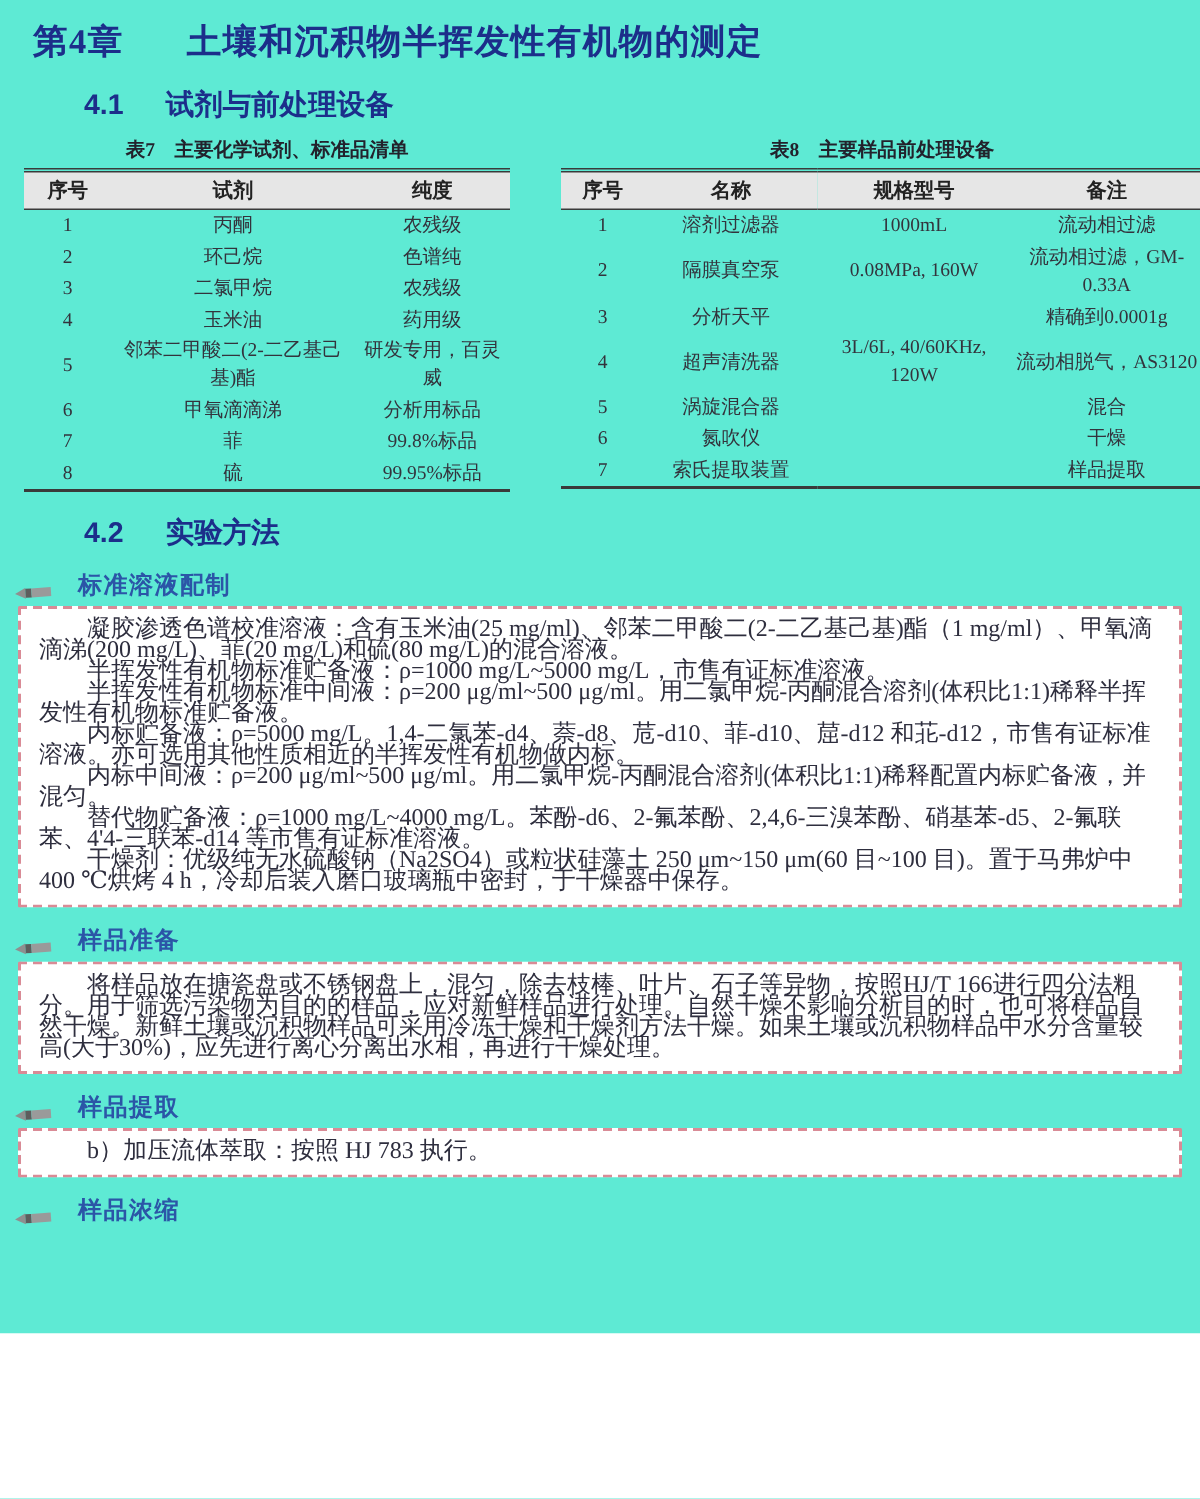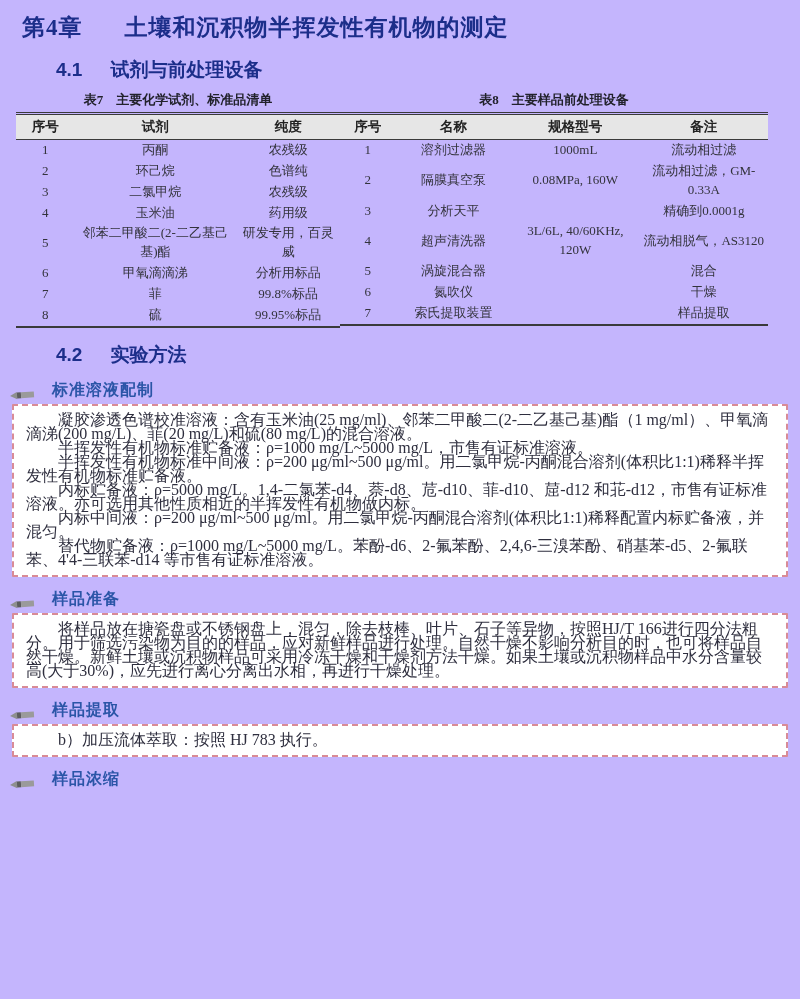--- a/index.html
+++ b/index.html
@@ -1,35 +1,35 @@
 <!DOCTYPE html>
 <html><head>
 <meta charset="utf-8">
 <style>
   html,body{margin:0;padding:0;background:#ffffff;}
   .page{
-    width:800px;height:999px;box-sizing:border-box;
+    width:800px;height:889px;box-sizing:border-box;
     padding:10px 6px 0 6px;overflow:hidden;
     font-family:"Liberation Serif","DejaVu Serif",serif;
-    background:#c4b5fd;color:#1d1d2b;position:relative;
+    background:#5eead4;color:#1d1d2b;position:relative;
   }
   
   .chapter-title{
     margin:2px 0 12px 16px;font-size:23px;font-weight:bold;color:#1c2e8a;
     letter-spacing:1px;display:flex;align-items:baseline;
   }
   .chapter-title .num{margin-right:42px;}
   
   .sec-heading{
     margin:14px 0 8px 50px;font-size:19px;font-weight:bold;color:#1c2e8a;
     display:flex;align-items:baseline;
   }
   .sec-heading .num{margin-right:28px;font-family:"Liberation Sans",sans-serif;}
   
-  .tables-row{display:flex;margin:0 4px 0 10px;align-items:flex-start;}
+  .tables-row{display:flex;gap:34px;margin:0 4px 0 10px;align-items:flex-start;}
   .tbl-wrap{flex:0 0 auto;}
   .tbl-wrap.left{width:324px;}
   .tbl-wrap.right{width:428px;}
   .tbl-caption{
     text-align:center;font-size:13px;font-weight:bold;color:#22222c;
     margin:0 0 3px 0;
   }
   table.doc{
     border-collapse:collapse;width:100%;
     border-top:3px double #3a3a3a;border-bottom:2.5px solid #3a3a3a;
@@ -204,21 +204,22 @@
           </g>
         </svg>
         <span class="method-title">标准溶液配制</span>
       </div>
       <div class="method-box">
           <p>凝胶渗透色谱校准溶液：含有玉米油(25 mg/ml)、邻苯二甲酸二(2-二乙基己基)酯（1 mg/ml）、甲氧滴滴涕(200 mg/L)、菲(20 mg/L)和硫(80 mg/L)的混合溶液。</p>
           <p>半挥发性有机物标准贮备液：ρ=1000 mg/L~5000 mg/L，市售有证标准溶液。</p>
           <p>半挥发性有机物标准中间液：ρ=200 μg/ml~500 μg/ml。用二氯甲烷-丙酮混合溶剂(体积比1:1)稀释半挥发性有机物标准贮备液。</p>
           <p>内标贮备液：ρ=5000 mg/L。1,4-二氯苯-d4、萘-d8、苊-d10、菲-d10、䓛-d12 和苝-d12，市售有证标准溶液。亦可选用其他性质相近的半挥发性有机物做内标。</p>
           <p>内标中间液：ρ=200 μg/ml~500 μg/ml。用二氯甲烷-丙酮混合溶剂(体积比1:1)稀释配置内标贮备液，并混匀。</p>
-          <p>替代物贮备液：ρ=1000 mg/L~5000 mg/L。苯酚-d6、2-氟苯酚、2,4,6-三溴苯酚、硝基苯-d5、2-氟联苯、4'4-三联苯-d14 等市售有证标准溶液。</p>
+          <p>替代物贮备液：ρ=1000 mg/L~4000 mg/L。苯酚-d6、2-氟苯酚、2,4,6-三溴苯酚、硝基苯-d5、2-氟联苯、4'4-三联苯-d14 等市售有证标准溶液。</p>
+          <p>干燥剂：优级纯无水硫酸钠（Na2SO4）或粒状硅藻土 250 μm~150 μm(60 目~100 目)。置于马弗炉中 400 ℃烘烤 4 h，冷却后装入磨口玻璃瓶中密封，于干燥器中保存。</p>
         </div>
     </div>
 
     <div class="method-section">
       <div class="method-header">
         <svg class="pencil" viewBox="0 0 30 12" xmlns="http://www.w3.org/2000/svg">
           <g transform="rotate(-4 15 6)">
             <polygon points="0,6 7,2.4 7,9.6" fill="#8f8f8f"></polygon>
             <rect x="7" y="3" width="4" height="6" fill="#5d5d5d"></rect>
             <rect x="11" y="3" width="13" height="6" fill="#9a9a9a"></rect>

